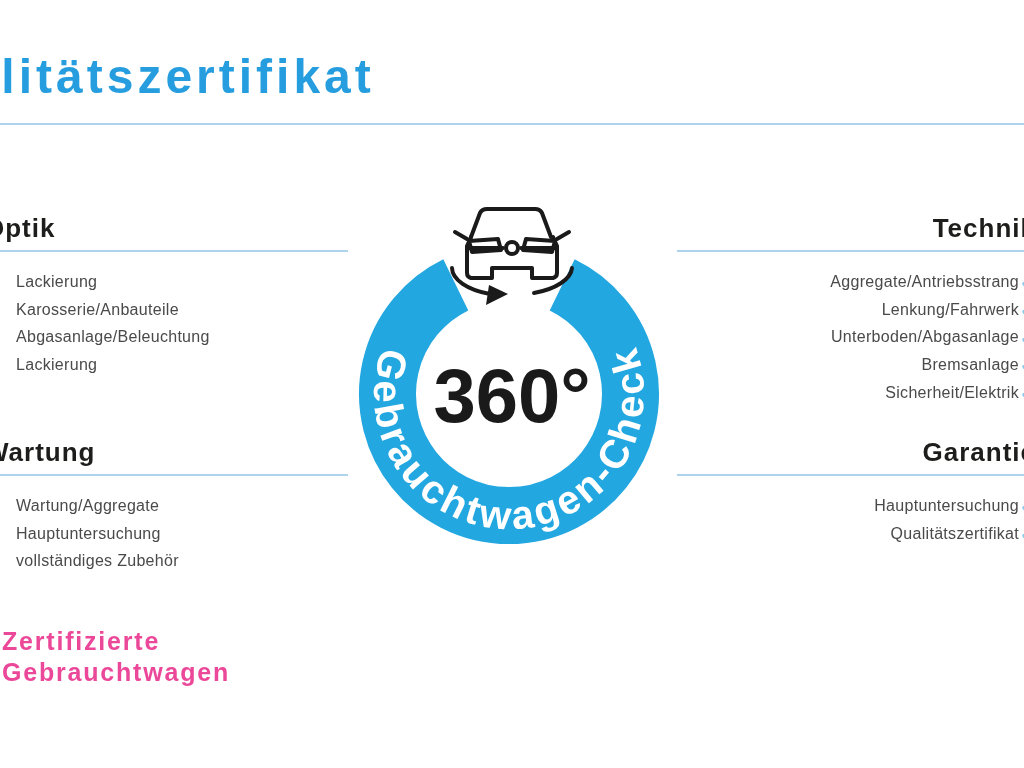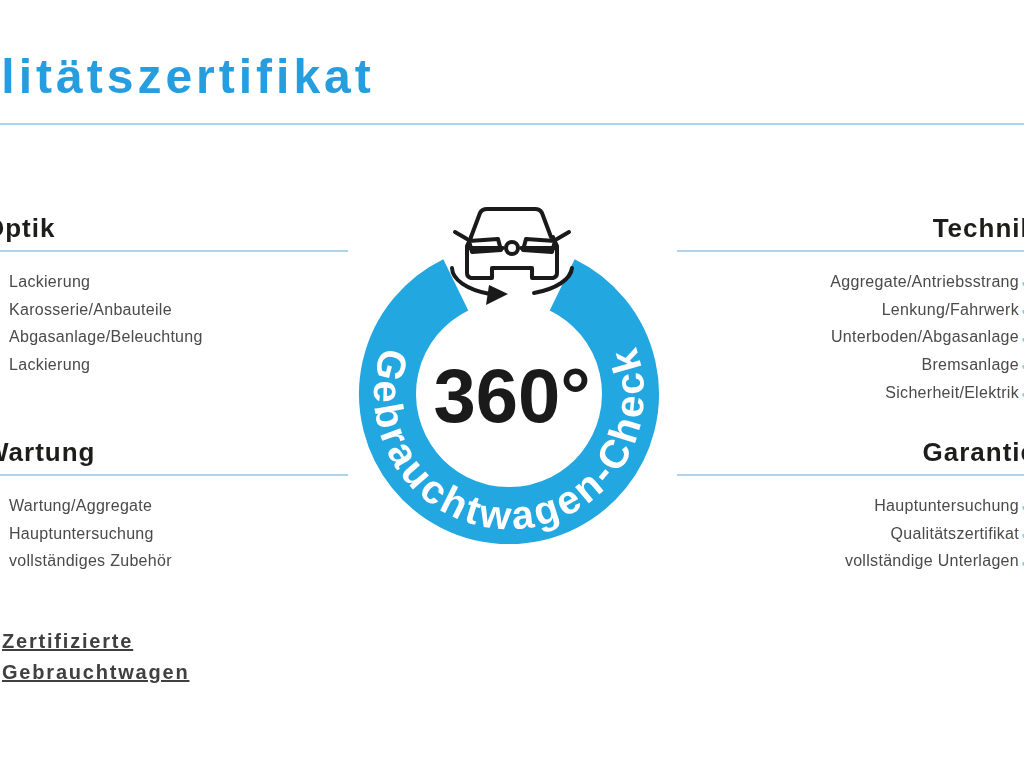--- a/index.html
+++ b/index.html
@@ -22,33 +22,33 @@
   .section .rule{height:2px;background:#aed3ec;margin-top:6px;}
   .section ul{list-style:none;margin:16px 0 0;padding:0;}
   .section li{
     position:relative;height:27.7px;display:flex;align-items:center;
     font-size:16px;color:#4a4a4a;white-space:nowrap;letter-spacing:0.3px;
   }
   .check{
     position:absolute;font-weight:bold;font-size:15px;color:#8bc9ea;line-height:1;
   }
   .left-col h2{margin-left:-16px;}
-  .left-col li{padding-left:9px;}
+  .left-col li{padding-left:16px;}
   .left-col .check{left:-11px;}
   .right-col h2{margin-right:-12px;text-align:right;}
   .right-col li{justify-content:flex-end;padding-right:5px;}
   .right-col .check{right:-9px;}
   #sec-optik{top:212px;left:0;width:348px;}
   #sec-technik{top:212px;right:0;width:347px;}
   #sec-wartung{top:436px;left:0;width:348px;}
   #sec-garantie{top:436px;right:0;width:347px;}
   
   .footer{
     position:absolute;top:626px;left:2px;
-    font-size:20px;font-weight:bold;color:#404040;line-height:31px;letter-spacing:1.8px;text-decoration:underline;
+    font-size:25px;font-weight:bold;color:#ec4899;line-height:31px;letter-spacing:1.8px;
   }
   
   #badge{position:absolute;left:340px;top:190px;width:350px;height:370px;}
   .ring-arc{fill:none;stroke:#23a7e1;stroke-width:57;}
   .ring-label{
     fill:#ffffff;font-family:"Liberation Sans",sans-serif;
     font-size:40px;font-weight:bold;
   }
   .degrees-label{
     fill:#1a1a1a;font-family:"Liberation Sans",sans-serif;
@@ -140,24 +140,20 @@
     <div class="rule"></div>
     <ul>
         <li>
           <span>Hauptuntersuchung</span>
           <span class="check">✓</span>
         </li>
         <li>
           <span>Qualitätszertifikat</span>
           <span class="check">✓</span>
         </li>
-        <li>
-          <span>vollständige Unterlagen</span>
-          <span class="check">✓</span>
-        </li>
       </ul>
   </div>
 
   <svg id="badge" viewBox="0 0 350 370" aria-hidden="true">
 
     <path class="ring-arc" d="M 222.2 94.8 A 121.5 121.5 0 1 1 115.8 94.8"></path>
 
     <defs>
       <path id="ringTextPath" d="M 47.7 144.8 A 135 135 0 1 0 290.3 144.8"></path>
     </defs>

